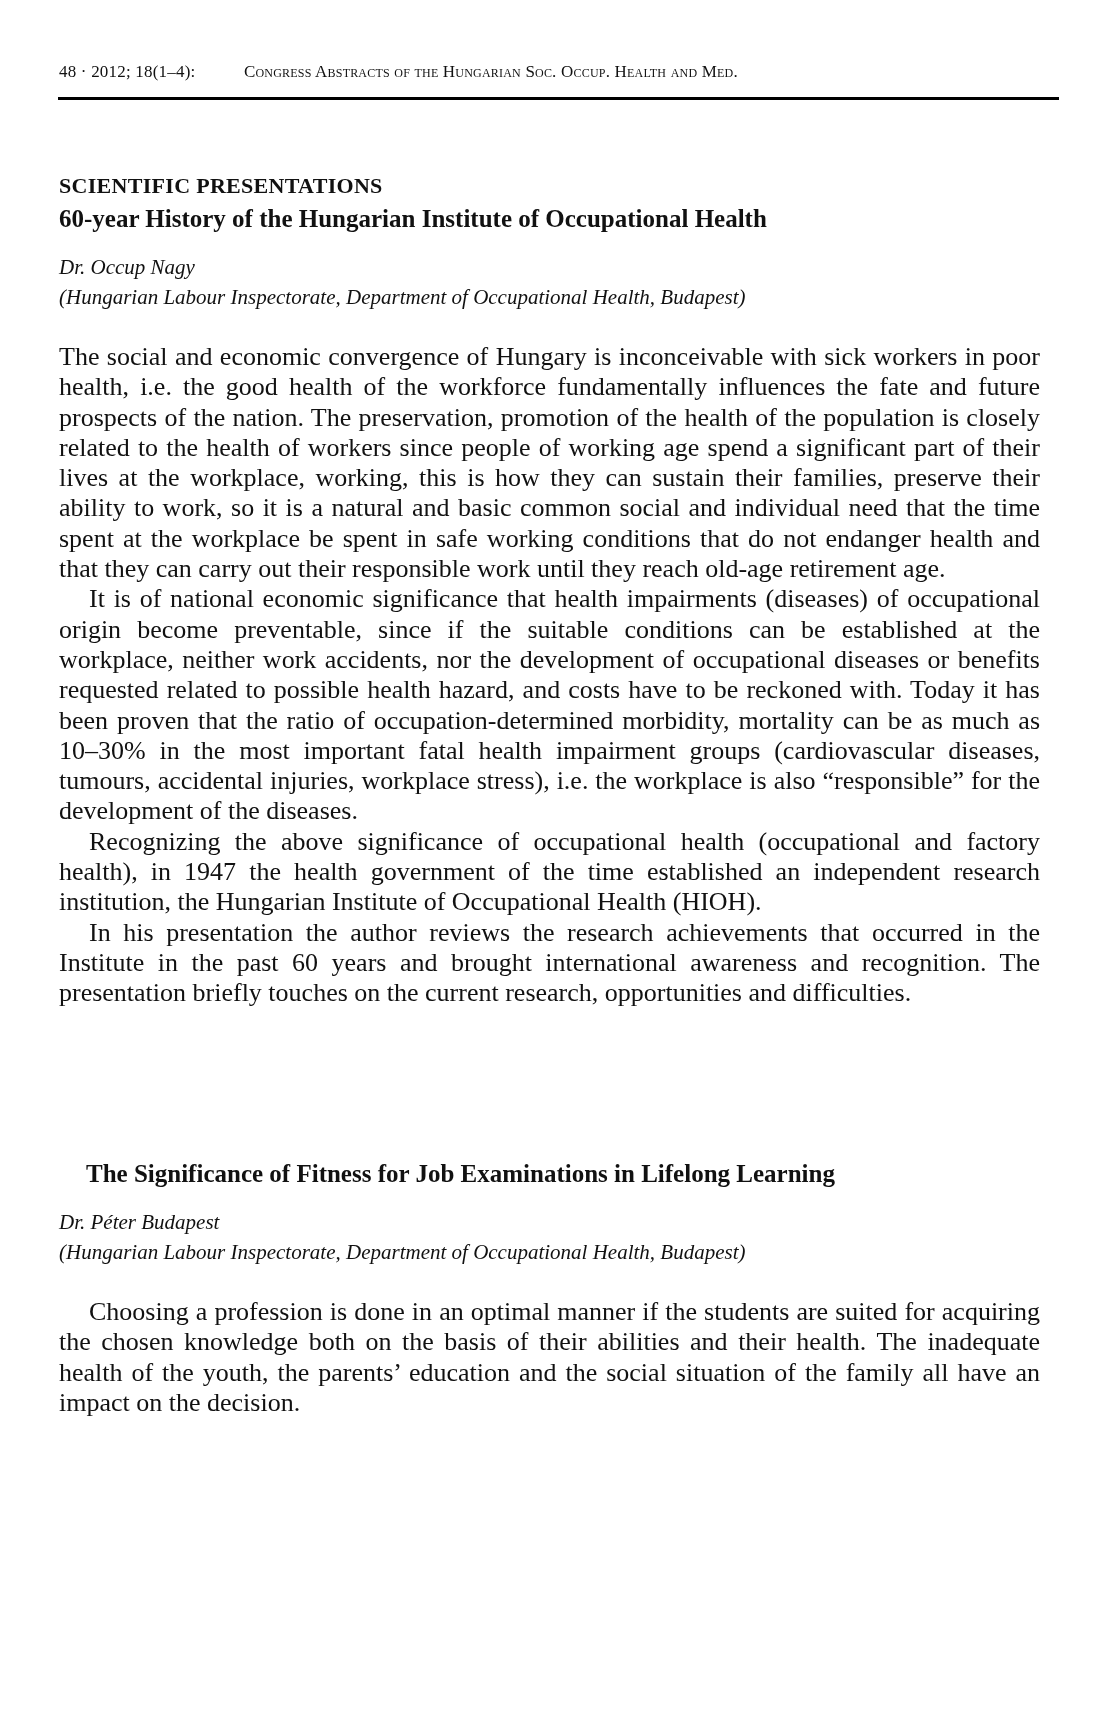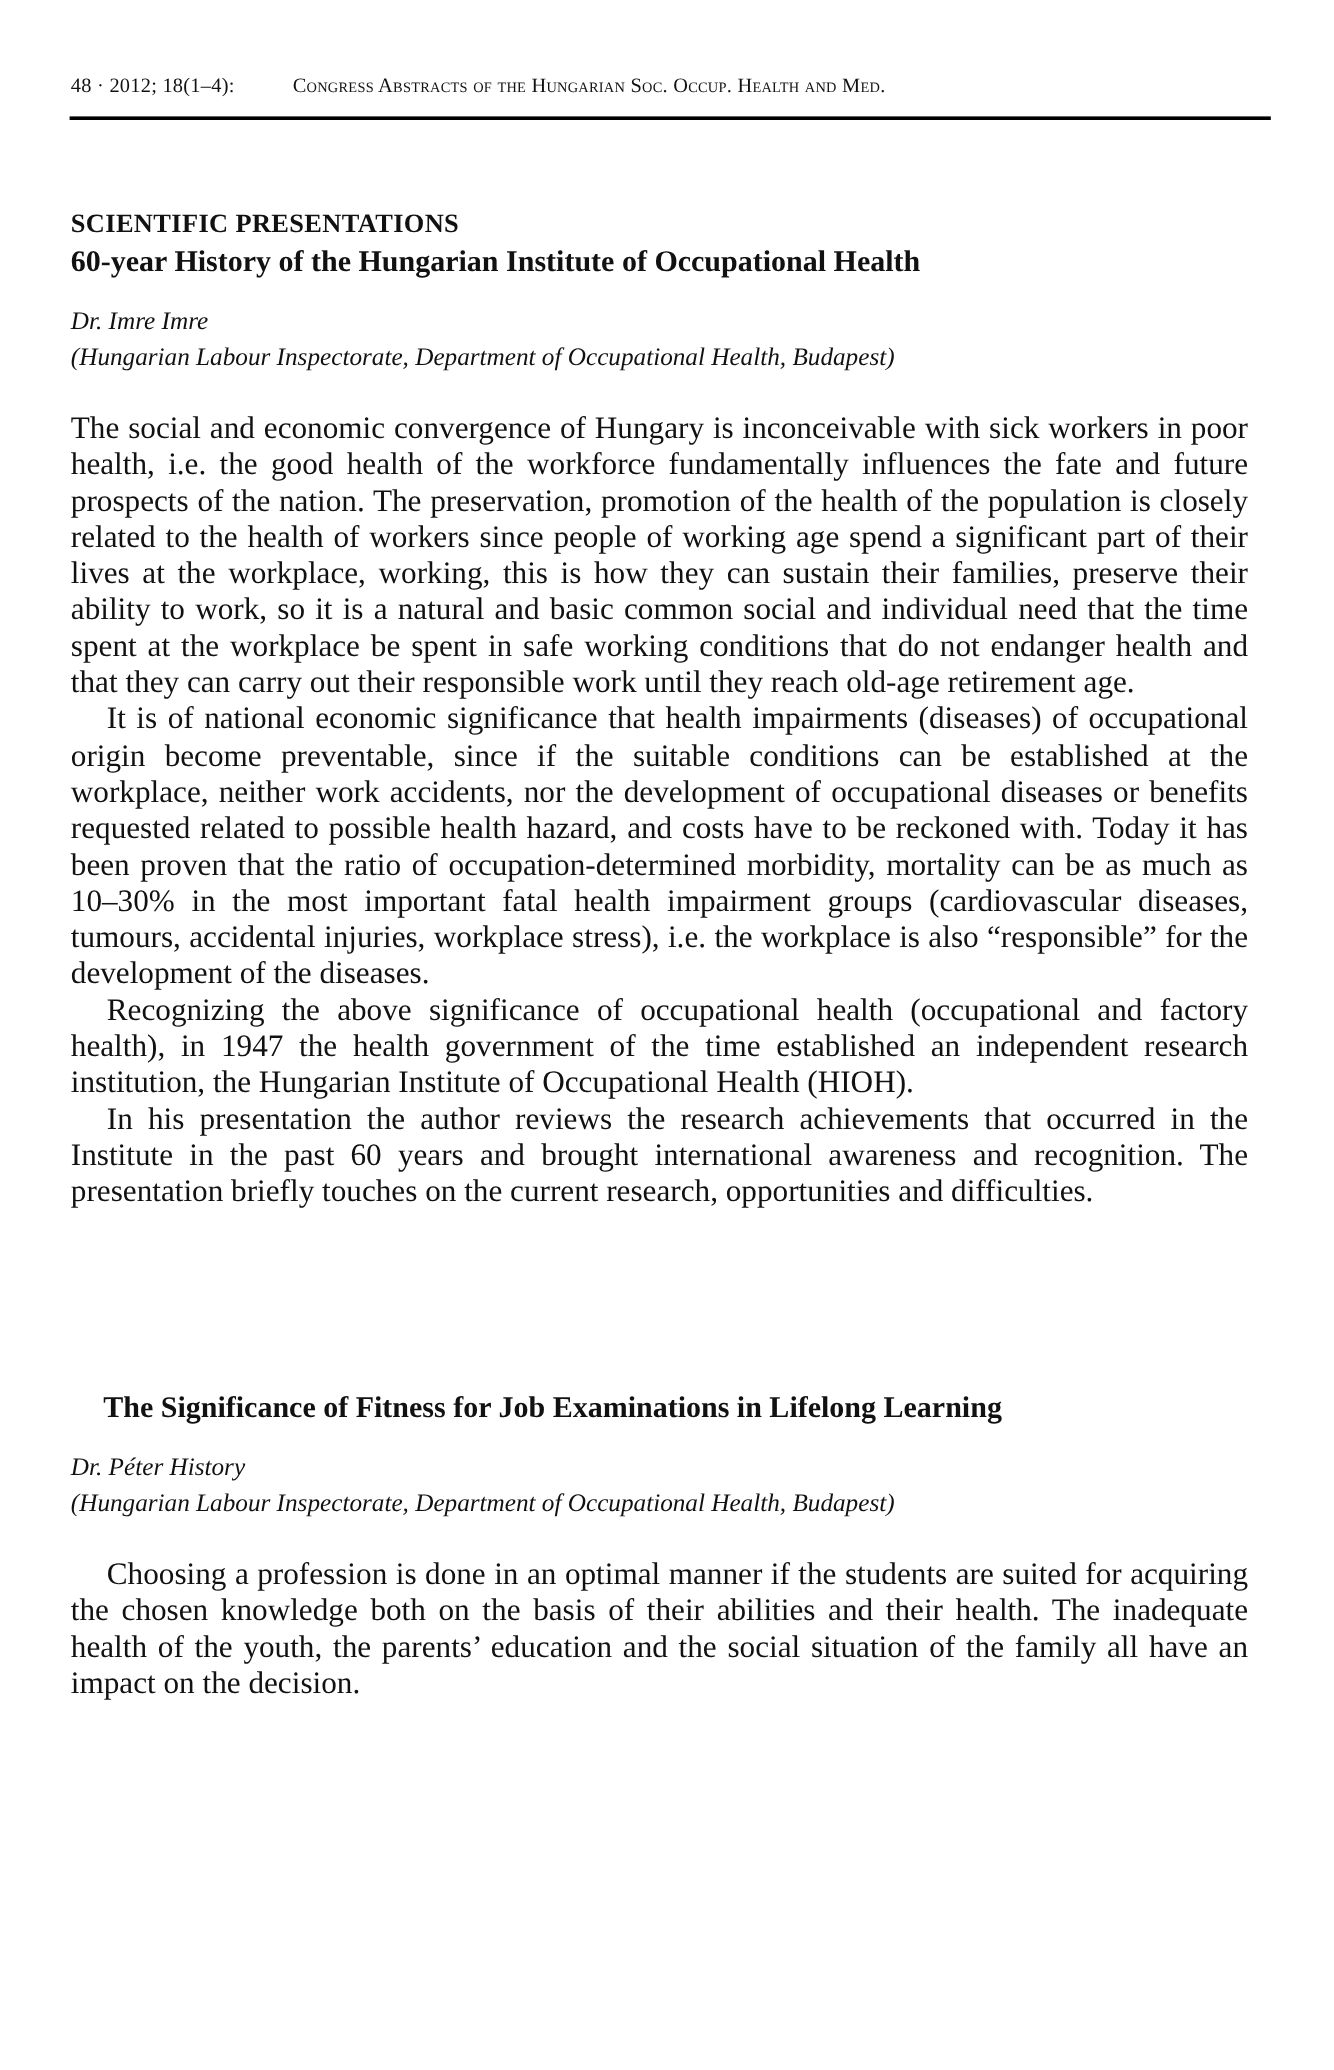--- a/index.html
+++ b/index.html
@@ -76,31 +76,31 @@
 
   <div class="running-head">
     <span>48</span>
     <span>· 2012; 18(1–4): </span><span class="sc">Congress Abstracts of the Hungarian Soc. Occup. Health and Med.</span>
   </div>
   <div class="head-rule"></div>
 
   <div class="section-title">SCIENTIFIC PRESENTATIONS</div>
 
   <div class="abstract-title" style="top:205px;">60-year History of the Hungarian Institute of Occupational Health</div>
-  <div class="author" style="top:255px;">Dr. Imre Imre</div>
+  <div class="author" style="top:255px;">Dr. Occup Nagy</div>
   <div class="affil" style="top:285px;">(Hungarian Labour Inspectorate, Department of Occupational Health, Budapest)</div>
 
   <div class="body-text" style="top:342px;">
     <p>The social and economic convergence of Hungary is inconceivable with sick work­ers in poor health, i.e. the good health of the workforce fundamentally influences the fate and future prospects of the nation. The preservation, promotion of the health of the population is closely related to the health of workers since people of working age spend a significant part of their lives at the workplace, working, this is how they can sustain their families, preserve their ability to work, so it is a natural and basic common social and individual need that the time spent at the workplace be spent in safe working conditions that do not endanger health and that they can carry out their responsible work until they reach old-age retirement age.</p>
     <p class="indent">It is of national economic significance that health impairments (diseases) of oc­cupational origin become preventable, since if the suitable conditions can be estab­lished at the workplace, neither work accidents, nor the development of occupa­tional diseases or benefits requested related to possible health hazard, and costs have to be reckoned with. Today it has been proven that the ratio of occupation-determined morbidity, mortality can be as much as 10–30% in the most important fatal health impairment groups (cardiovascular diseases, tumours, accidental inju­ries, workplace stress), i.e. the workplace is also “responsible” for the development of the diseases.</p>
     <p class="indent">Recognizing the above significance of occupational health (occupational and fac­tory health), in 1947 the health government of the time established an independent research institution, the Hungarian Institute of Occupational Health (HIOH).</p>
     <p class="indent">In his presentation the author reviews the research achievements that occurred in the Institute in the past 60 years and brought international awareness and recogni­tion. The presentation briefly touches on the current research, opportunities and dif­ficulties.</p>
   </div>
 
   <div class="abstract-title" style="top:1160px;margin-left:27px;">The Significance of Fitness for Job Examinations in Lifelong Learning</div>
-  <div class="author" style="top:1210px;">Dr. Péter History</div>
+  <div class="author" style="top:1210px;">Dr. Péter Budapest</div>
   <div class="affil" style="top:1240px;">(Hungarian Labour Inspectorate, Department of Occupational Health, Budapest)</div>
 
   <div class="body-text" style="top:1297px;">
     <p class="indent">Choosing a profession is done in an optimal manner if the students are suited for acquiring the chosen knowledge both on the basis of their abilities and their health. The inadequate health of the youth, the parents’ education and the social situation of the family all have an impact on the decision.</p>
   </div>
 
 </div>
 
 </body></html>

